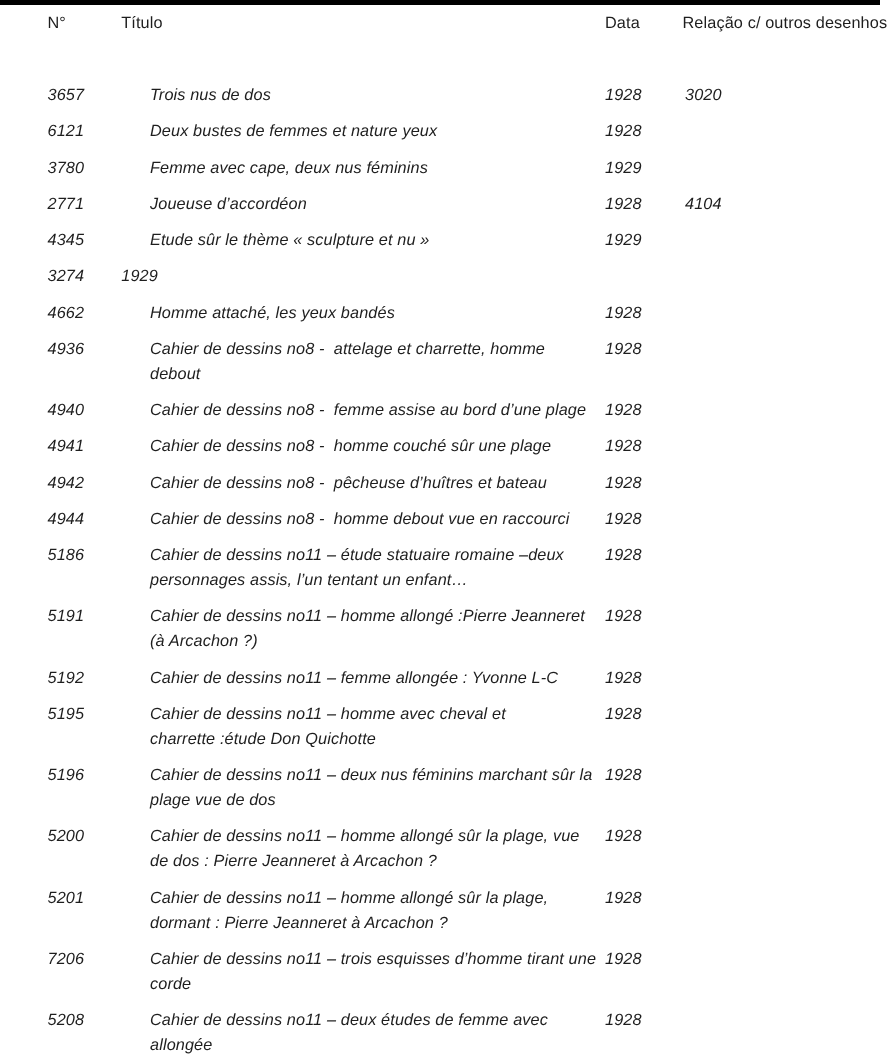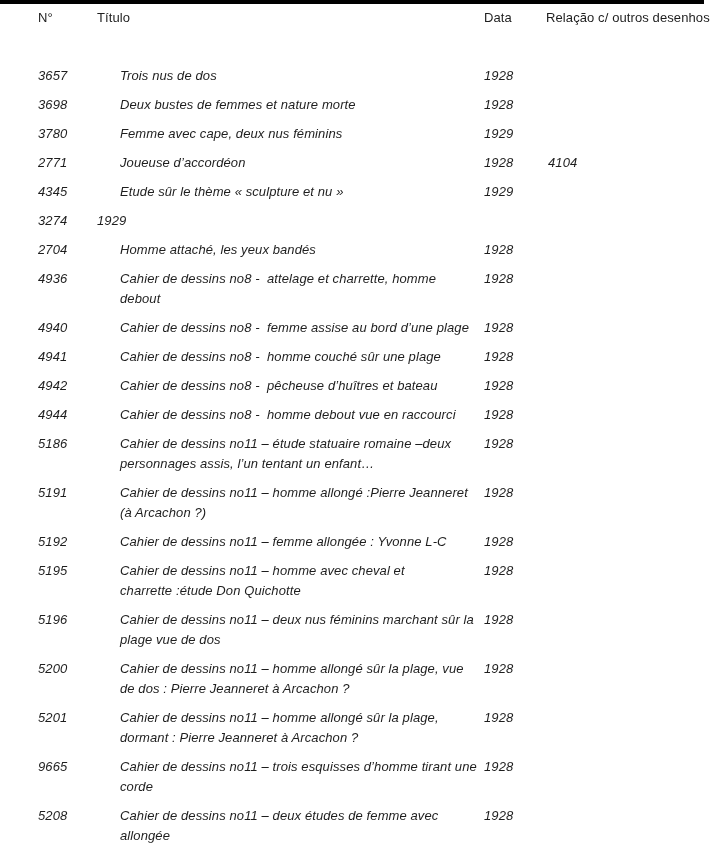--- a/index.html
+++ b/index.html
@@ -64,25 +64,26 @@
       <div class="cell">N°</div>
       <div class="cell">Título</div>
       <div class="cell">Data</div>
       <div class="cell">Relação c/ outros desenhos</div>
     </div>
 
     <div class="grid-row data-row">
       <div class="cell c-no">3657</div>
       <div class="cell c-title">Trois nus de dos</div>
       <div class="cell c-date">1928</div>
-    </div>
-
-    <div class="grid-row data-row">
-      <div class="cell c-no">3698</div>
-      <div class="cell c-title">Deux bustes de femmes et nature morte</div>
+      <div class="cell c-rel">3020</div>
+    </div>
+
+    <div class="grid-row data-row">
+      <div class="cell c-no">6121</div>
+      <div class="cell c-title">Deux bustes de femmes et nature yeux</div>
       <div class="cell c-date">1928</div>
       <div class="cell c-rel"></div>
     </div>
 
     <div class="grid-row data-row">
       <div class="cell c-no">3780</div>
       <div class="cell c-title">Femme avec cape, deux nus féminins</div>
       <div class="cell c-date">1929</div>
       <div class="cell c-rel"></div>
     </div>
@@ -101,21 +102,21 @@
       <div class="cell c-rel"></div>
     </div>
 
     <div class="grid-row data-row">
       <div class="cell c-no">3274</div>
       <div class="cell c-date">1929</div>
       <div class="cell c-rel"></div>
     </div>
 
     <div class="grid-row data-row">
-      <div class="cell c-no">2704</div>
+      <div class="cell c-no">4662</div>
       <div class="cell c-title">Homme attaché, les yeux bandés</div>
       <div class="cell c-date">1928</div>
       <div class="cell c-rel"></div>
     </div>
 
     <div class="grid-row data-row">
       <div class="cell c-no">4936</div>
       <div class="cell c-title">Cahier de dessins no8 -  attelage et charrette, homme debout</div>
       <div class="cell c-date">1928</div>
       <div class="cell c-rel"></div>
@@ -198,21 +199,21 @@
 
     <div class="grid-row data-row">
       <div class="cell c-no">5201</div>
       <div class="cell c-title">Cahier de dessins no11 – homme allongé sûr la plage,
 dormant : Pierre Jeanneret à Arcachon ?</div>
       <div class="cell c-date">1928</div>
       <div class="cell c-rel"></div>
     </div>
 
     <div class="grid-row data-row">
-      <div class="cell c-no">9665</div>
+      <div class="cell c-no">7206</div>
       <div class="cell c-title">Cahier de dessins no11 – trois esquisses d’homme tirant une
 corde</div>
       <div class="cell c-date">1928</div>
       <div class="cell c-rel"></div>
     </div>
 
     <div class="grid-row data-row">
       <div class="cell c-no">5208</div>
       <div class="cell c-title">Cahier de dessins no11 – deux études de femme avec
 allongée</div>

